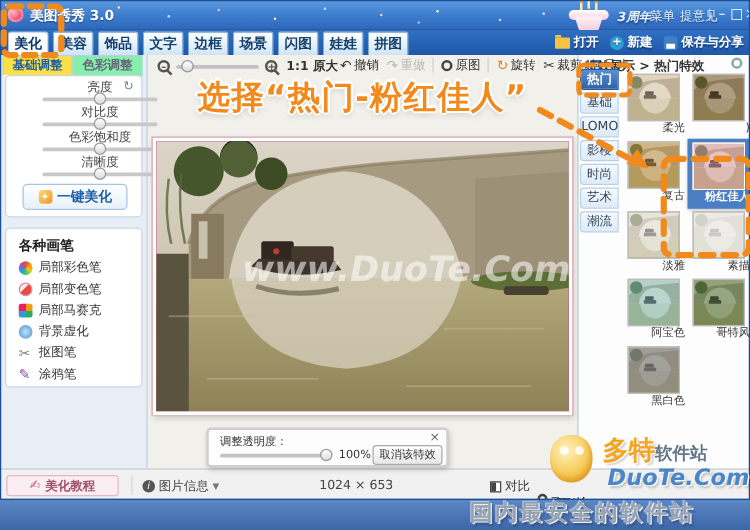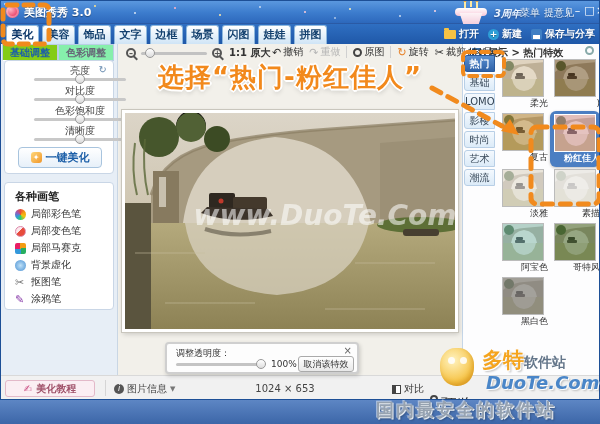--- a/index.html
+++ b/index.html
@@ -46,21 +46,21 @@
   
   .left-bg  { position:absolute; left:0; top:44px; width:118px; height:331px; background:#e7eef6; border-right:1px solid #c9d6e4; }
   .canvas-bg{ position:absolute; left:118px; top:44px; width:344px; height:331px; background:#f2f0ea; }
   .right-bg { position:absolute; left:462px; top:44px; width:138px; height:331px; background:#fdfdfe; border-left:1px solid #c5d6e8; }
   .frame { position:absolute; left:0; top:0; width:600px; height:400px; border:1px solid #1d4f96; pointer-events:none; z-index:40; }
 
   
   .adjust-tabs { position:absolute; left:2px; top:44px; display:flex; }
   .adj-tab { width:56px; height:17px; line-height:16px; text-align:center; font-size:10px; cursor:pointer;
     color:#667; background:#86efac; border:1px solid #b9cfe4;font-weight:bold; }
-  .adj-tab.active { background:#84cc16; color:#1c5fa8; font-weight:bold; border-bottom:1px solid #fff; }
+  .adj-tab.active { background:#fde047; color:#1c5fa8; font-weight:bold; border-bottom:1px solid #fff; }
   .zoom-tools { position:absolute; left:126px; top:46px; display:flex; align-items:center; gap:5px; }
   .mag { width:10px; height:10px; border:2px solid #555; border-radius:50%; position:relative; font-size:8px; line-height:7px; text-align:center; color:#555; font-weight:bold; cursor:pointer; }
   .mag::after { content:""; position:absolute; right:-4px; bottom:-3px; width:5px; height:2px; background:#555; transform:rotate(45deg); }
   .ztrack { width:66px; height:3px; background:#c2c2c2; border-radius:2px; position:relative; cursor:pointer; }
   .zknob { position:absolute; left:4px; top:-4px; width:10px; height:10px; border-radius:50%; background:linear-gradient(#fff,#dcdcdc); border:1px solid #999; }
   .zoom-label { font-size:10px; font-weight:bold; color:#333; margin-left:2px; }
   .edit-tools { position:absolute; left:272px; top:45px; display:flex; align-items:center; gap:6px; }
   .tool { display:flex; align-items:center; gap:2px; font-size:10px; color:#333; cursor:pointer; }
   .tool .g { font-size:11px; line-height:11px; }
   .tool.disabled { color:#b5b5b5; }
@@ -115,21 +115,21 @@
   .cat-tabs { position:absolute; left:464px; top:55px; width:32px; }
   .cat-tab { width:31px; height:17px; line-height:16px; text-align:center; font-size:10px; color:#345; cursor:pointer;
     background:linear-gradient(180deg,#f4f9fe,#dcebf8); border:1px solid #b8cfe6; border-radius:3px 0 0 3px; margin-bottom:2px; }
   .cat-tab.active { background:linear-gradient(180deg,#5a8fd0,#2f62a8); color:#fff; font-weight:bold; border-color:#2a5a9c; }
   .effects-grid { position:absolute; left:498px; top:57px; width:102px; display:grid; grid-template-columns:50px 50px; column-gap:2px; z-index:5; }
   .fx { height:54px; text-align:right; cursor:pointer; position:relative; padding-top:2px; }
   .thumb { position:relative; width:42px; height:38px; margin:0 auto; overflow:hidden; border:1px solid #bbb; background:#cfc4b0; }
   .thumb svg { display:block; }
   .tint { position:absolute; inset:0; }
   .fx-label { font-size:9px; color:#333; line-height:13px; white-space:nowrap; }
-  .fx.selected { background:#4b7ec2; border-radius:6px; padding-top:3px; height:56px; box-shadow:0 1px 3px rgba(0,0,0,.25); }
+  .fx.selected { background:#4b7ec2; border-radius:0; padding-top:3px; height:56px; box-shadow:0 1px 3px rgba(0,0,0,.25); }
   .fx.selected .thumb { border-color:#fff; }
   .fx.selected .fx-label { color:#fff; font-weight:bold; }
 
   
   .statusbar { position:absolute; left:0; top:375px; width:600px; height:24px; background:#f1f1f1; border-top:1px solid #d9d9d9; }
   .tut-btn { position:absolute; left:5px; top:4px; width:90px; height:17px; display:flex; align-items:center; justify-content:center; gap:4px;
     background:#fbeef3; border:1px solid #e3b9c9; border-radius:3px; font-size:10px; font-weight:bold; color:#a0526a; cursor:pointer; }
   .tut-ic { color:#c58; font-size:10px; }
   .sb-sep { position:absolute; left:105px; top:4px; width:1px; height:16px; background:#d5d5d5; }
   .info-item { position:absolute; left:114px; top:6px; display:flex; align-items:center; gap:3px; font-size:10px; color:#444; cursor:pointer; }

